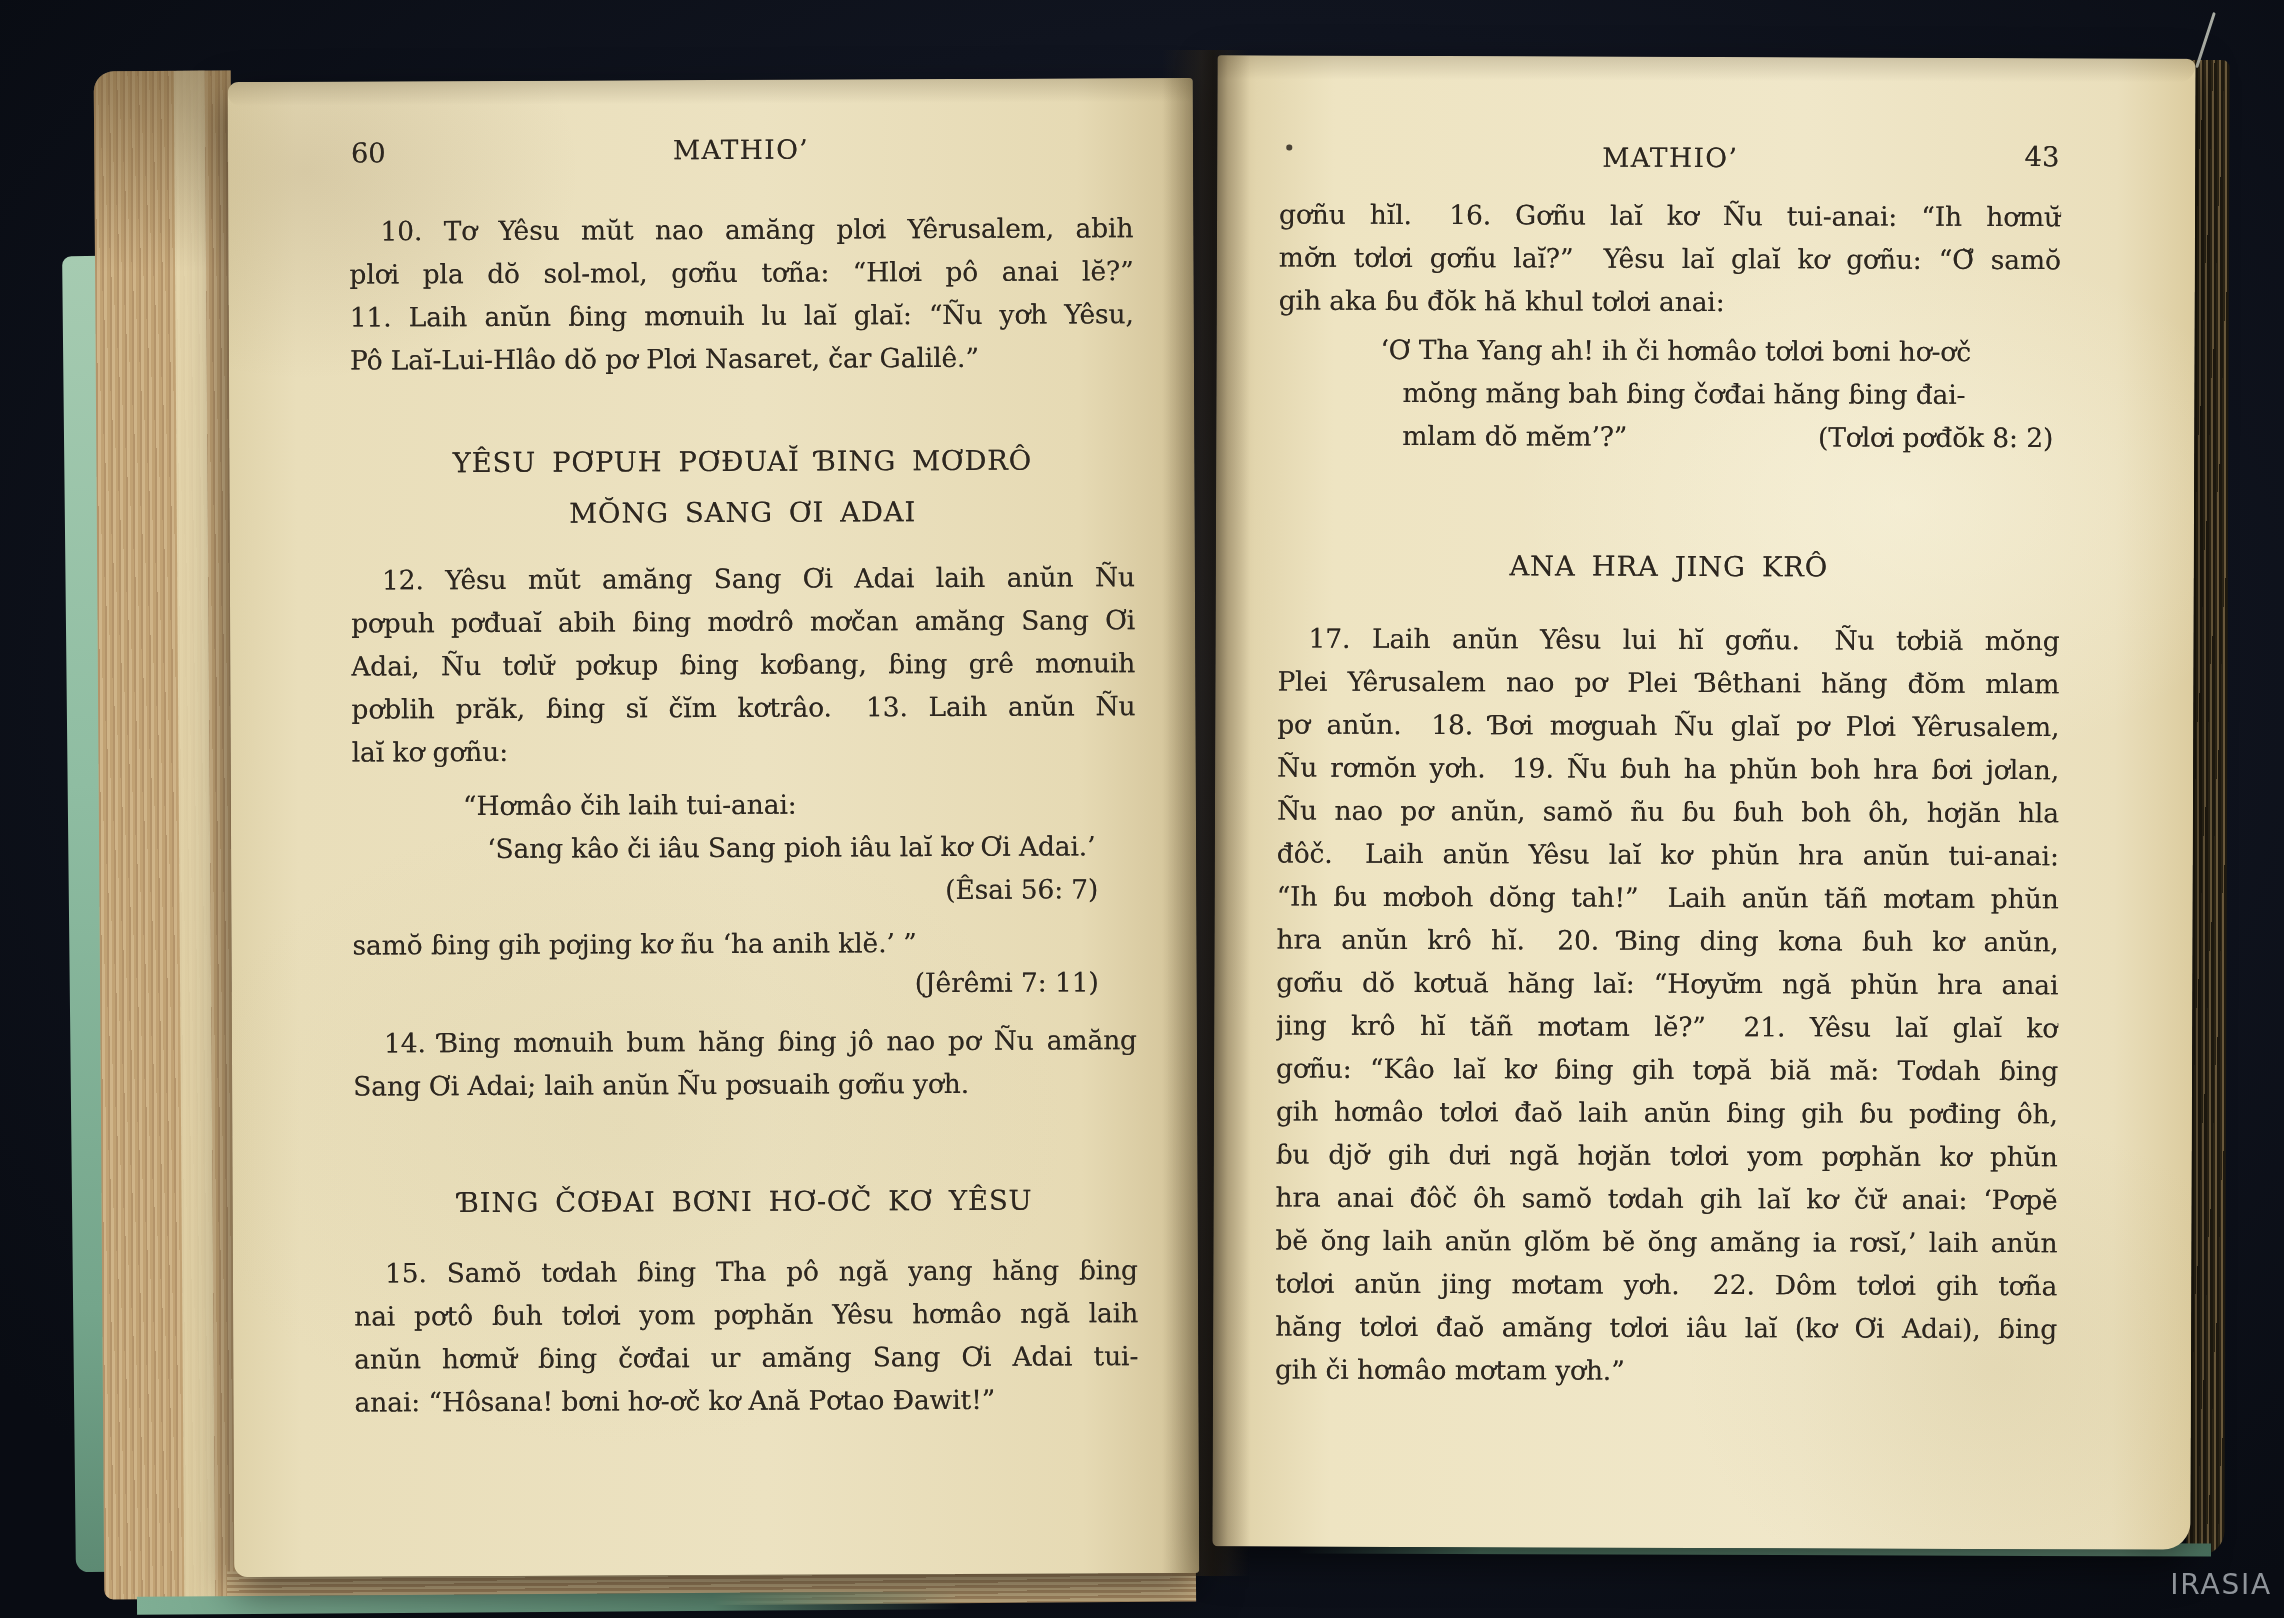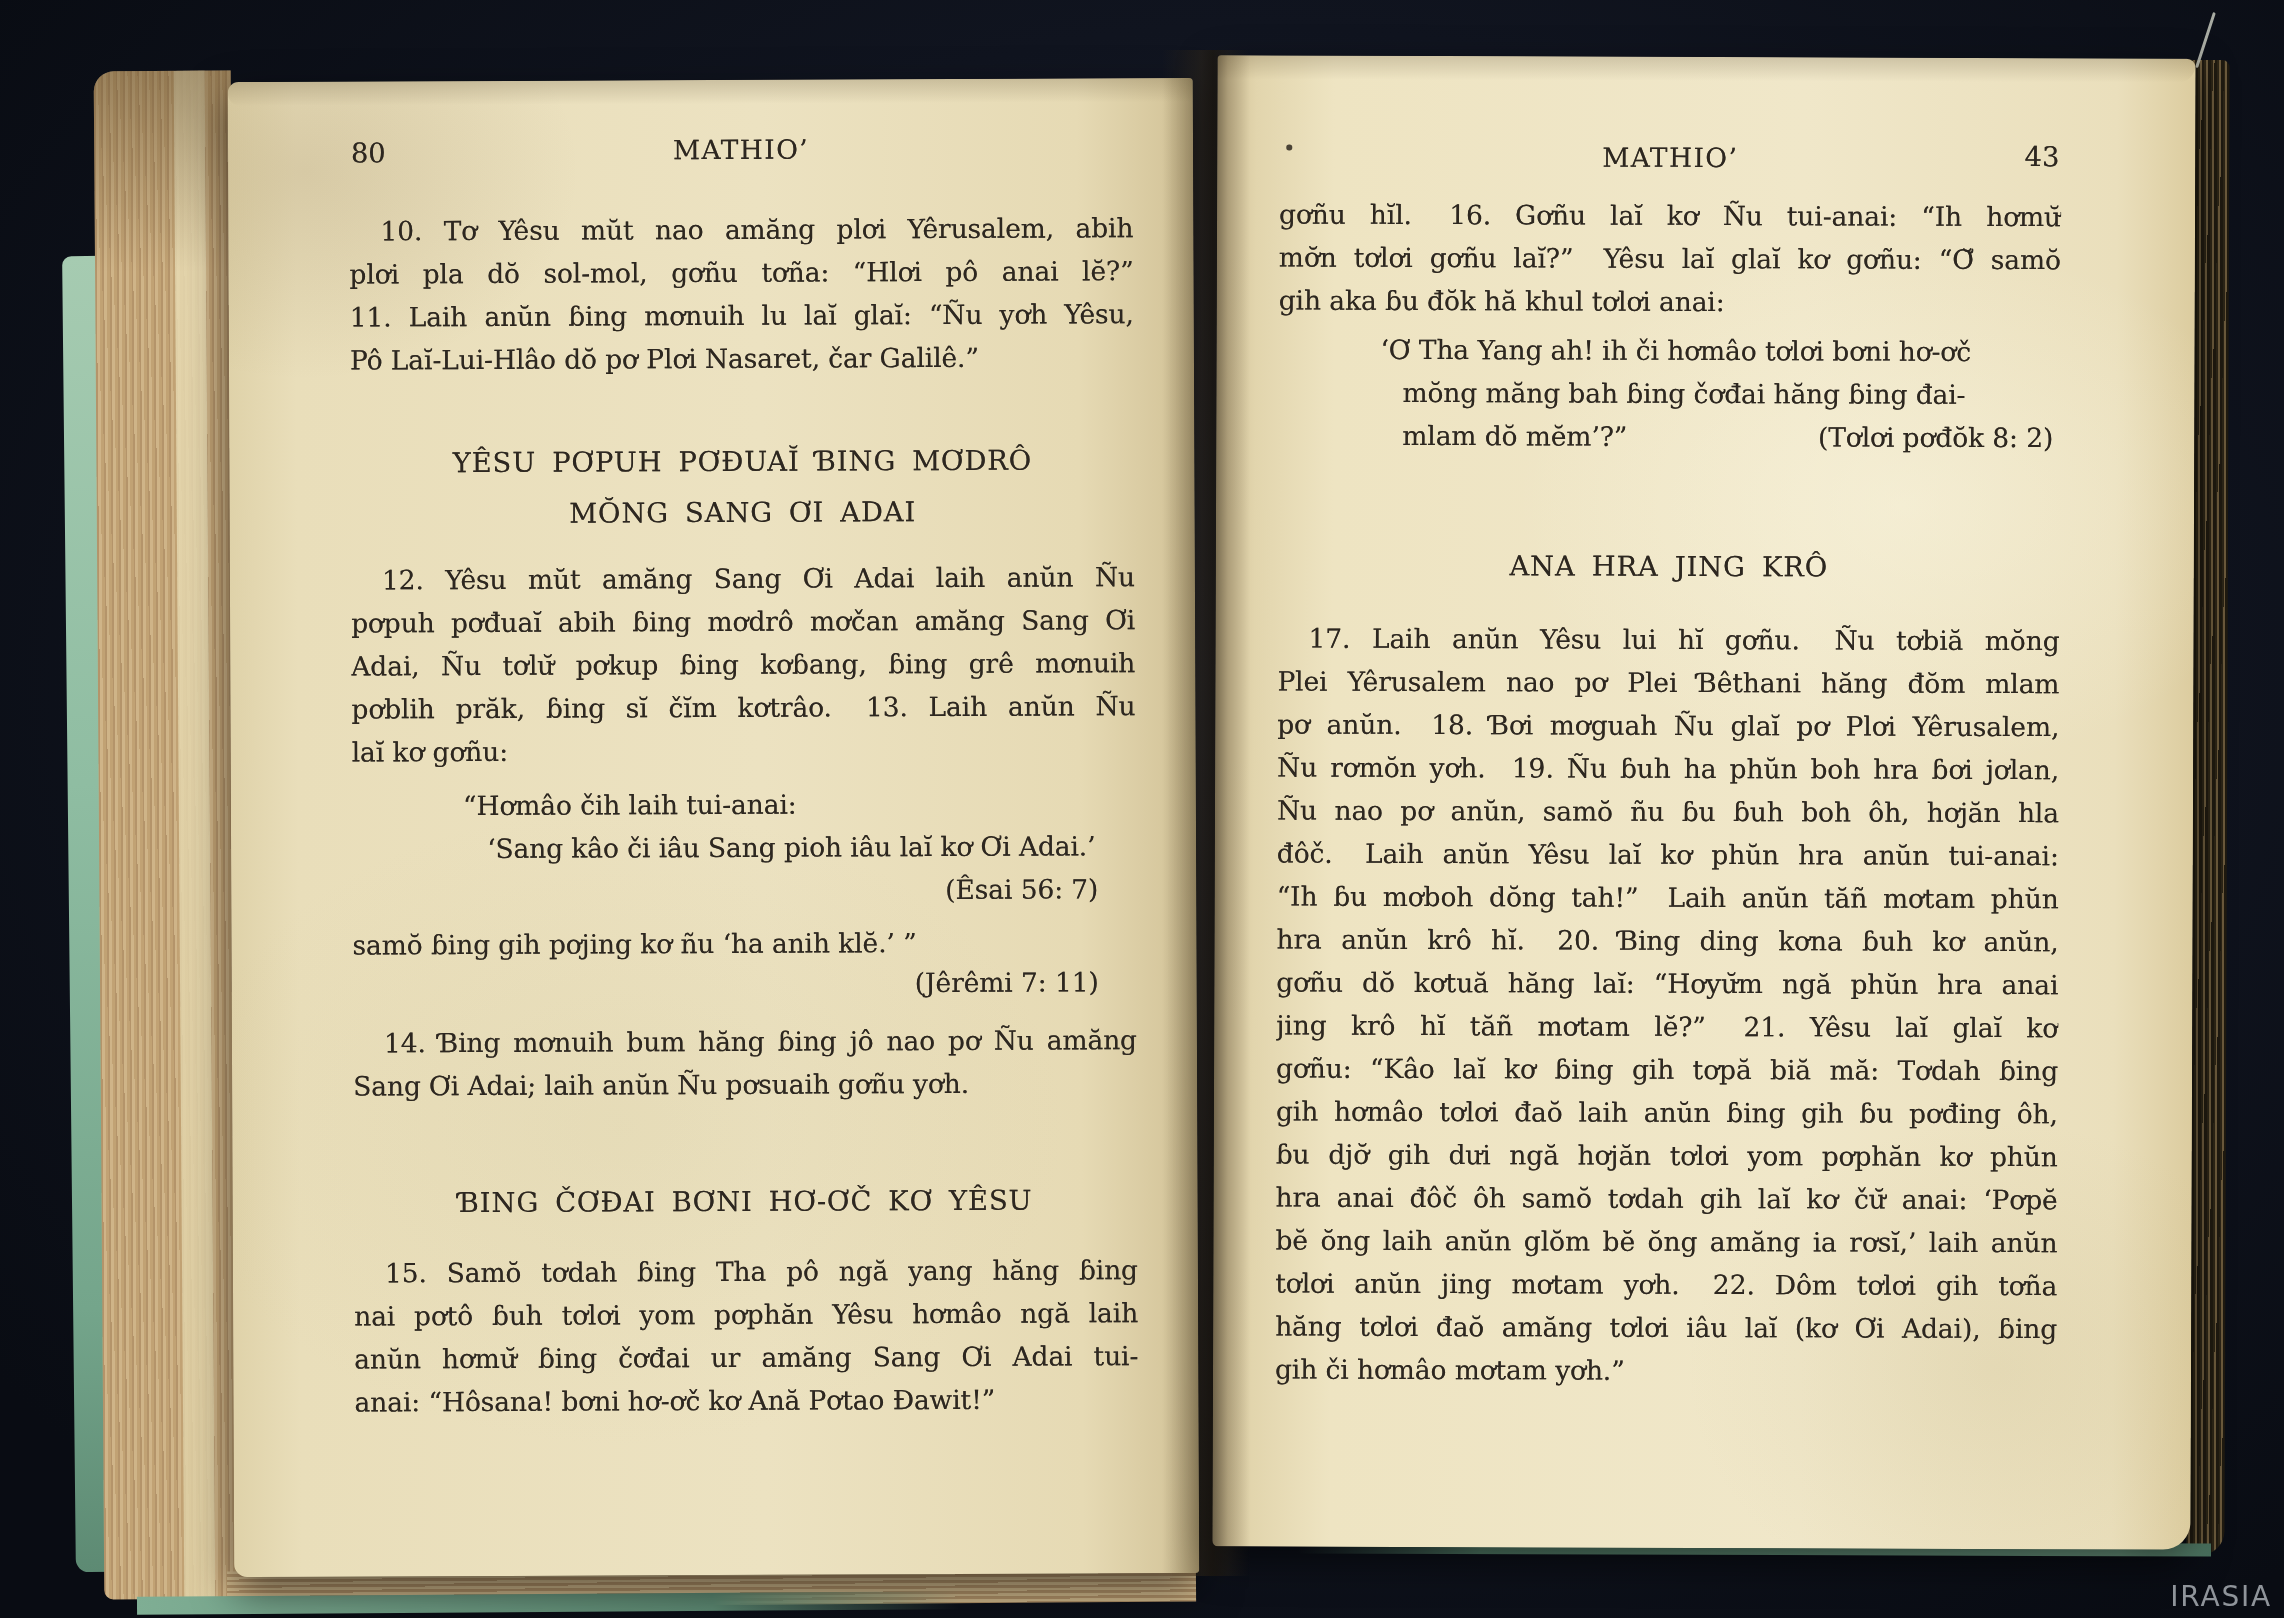--- a/index.html
+++ b/index.html
@@ -65,21 +65,21 @@
   .speck{position:absolute;width:5.5px;height:5.5px;border-radius:50%;background:#4a4336;}
   .para{position:absolute;width:100%;}
   .para .tline{text-align:justify;text-align-last:justify;white-space:normal;height:43px;overflow:hidden;}
   .para .tline:last-child{text-align-last:left;}
   .para.indent-first .tline:first-child{padding-left:31px;}
   .heading{position:absolute;width:100%;text-align:center;font-size:27.4px;letter-spacing:0.9px;word-spacing:6.4px;}
   .heading .tline{height:51px;}
   .qline{position:absolute;width:100%;white-space:nowrap;}
   .qref{position:absolute;width:100%;text-align:right;}
   .qrow{position:absolute;width:100%;display:flex;justify-content:space-between;white-space:nowrap;}
-  .watermark{position:absolute;right:12px;bottom:5px;font-family:"DejaVu Sans","Liberation Sans",sans-serif;
+  .watermark{position:absolute;right:12px;bottom:17px;font-family:"DejaVu Sans","Liberation Sans",sans-serif;
        font-size:28px;letter-spacing:1.8px;color:#8f949a;}
 </style>
 </head>
 <body>
 
 <div class="stage">
 
   <div class="cover-sliver"></div>
   <div class="left-stack">
     <div class="stack-light"></div>
@@ -90,21 +90,21 @@
   <div class="right-stack"></div>
   <div class="right-bottom-edge"></div>
   <div class="fiber"></div>
 
   <div class="page page-left">
     <div class="top-shade"></div>
 
     <div class="col col-left" style="top:0;height:1495px;">
 
       <div class="runhead" style="top:48px;">
-        <span class="pnum-l">80</span>
+        <span class="pnum-l">60</span>
         <span class="title">MATHIO’</span>
       </div>
 
       <div class="para indent-first" style="top:128px;">
           <div class="tline">10. Tơ Yêsu mŭt nao amăng plơi Yêrusalem, abih</div>
           <div class="tline">plơi pla dŏ sol-mol, gơñu tơña: “Hlơi pô anai lĕ?”</div>
           <div class="tline">11. Laih anŭn ɓing mơnuih lu laĭ glaĭ: “Ñu yơh Yêsu,</div>
           <div class="tline">Pô Laĭ-Lui-Hlâo dŏ pơ Plơi Nasaret, čar Galilê.”</div>
         </div>
 

